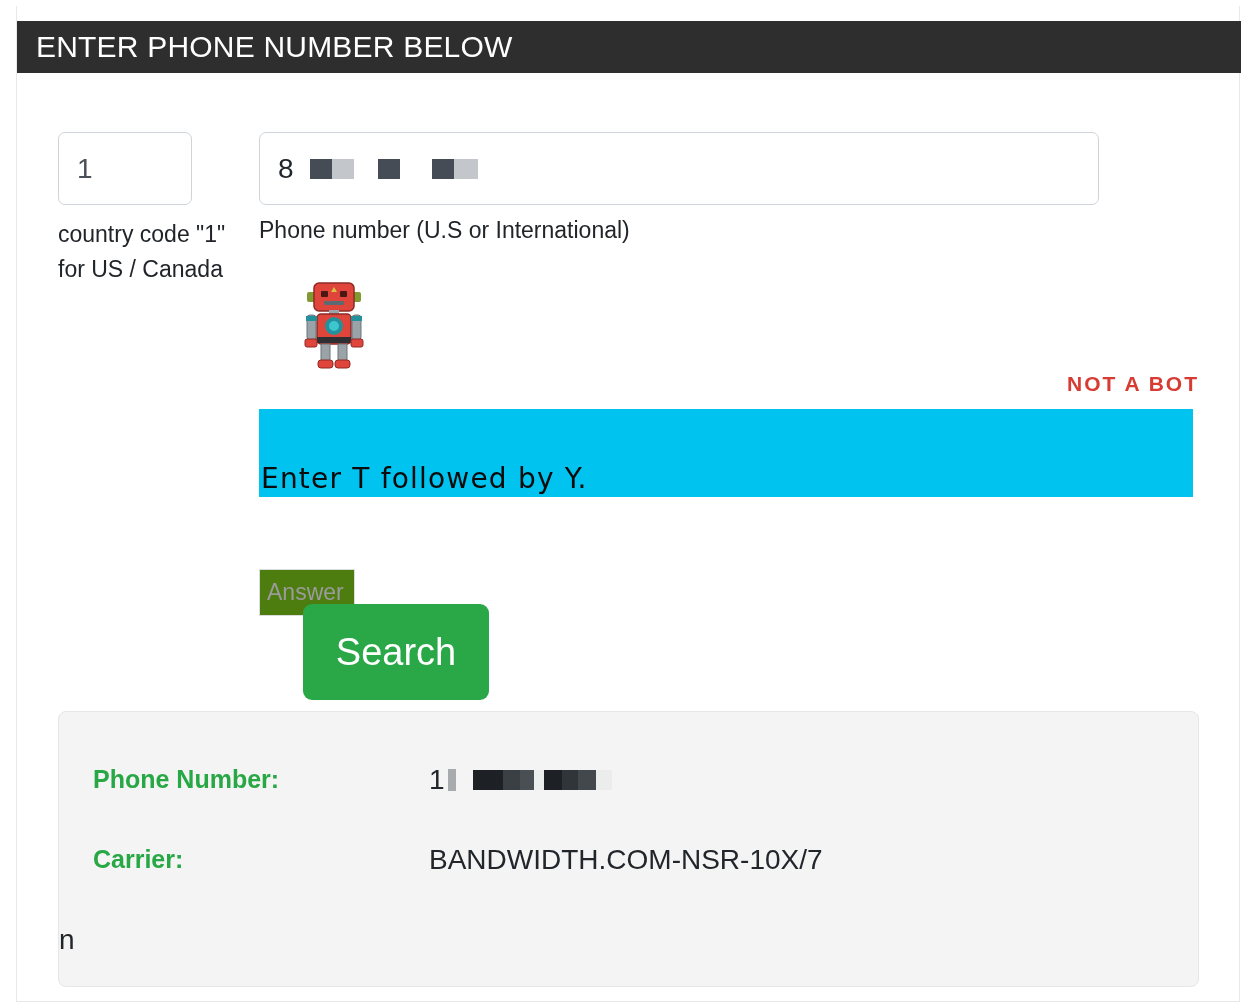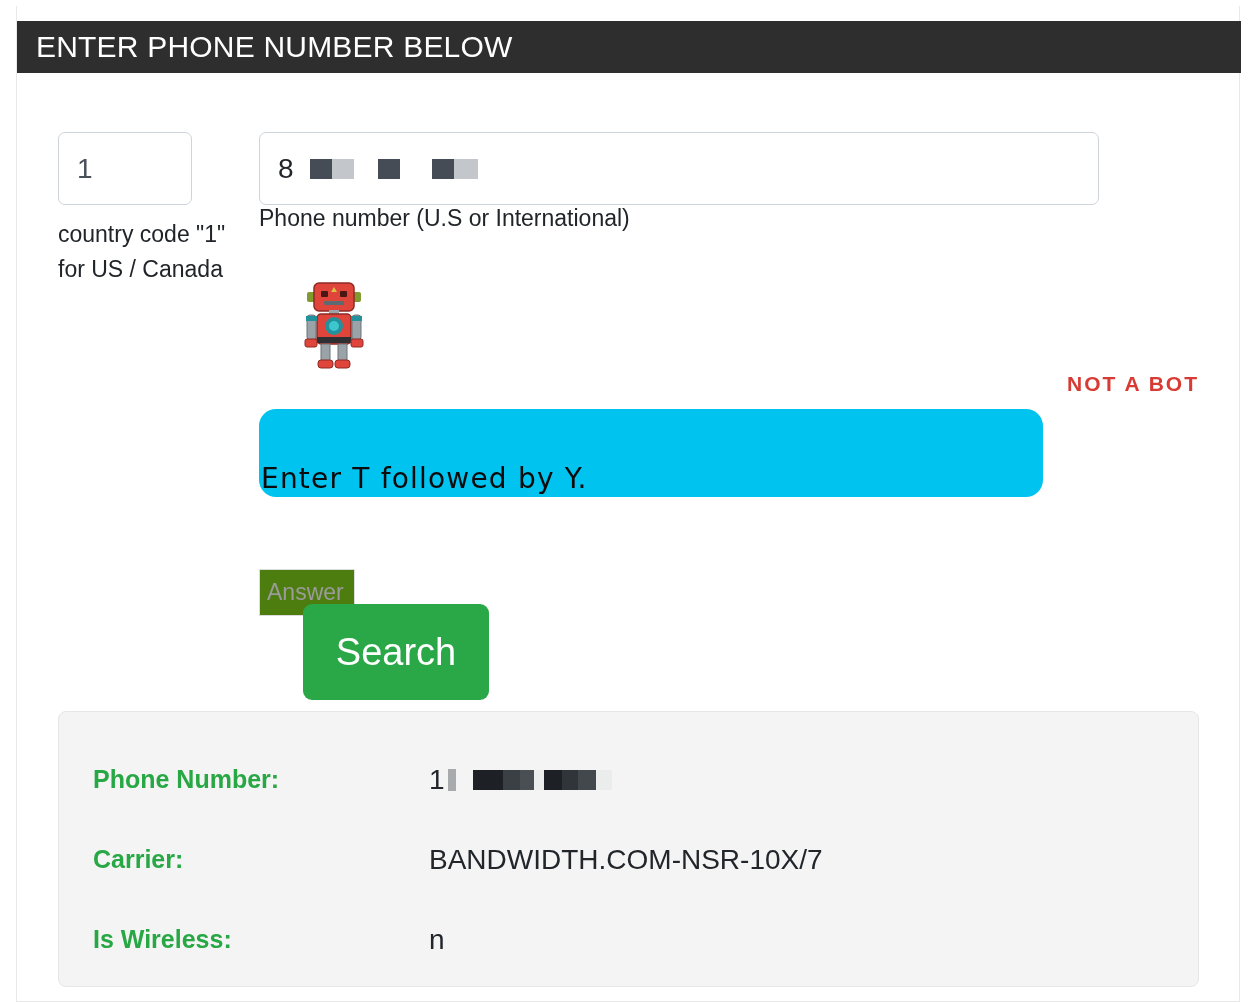--- a/index.html
+++ b/index.html
@@ -113,21 +113,21 @@
     left: 41px;
     top: 128px;
     width: 170px;
     font-size: 23px;
     color: #212529;
     line-height: 1.52;
   }
   .label-phone {
     position: absolute;
     left: 242px;
-    top: 116px;
+    top: 128px;
     font-size: 23px;
     color: #212529;
   }
 
   
   .captcha-zone {
     position: absolute;
     left: 242px;
     top: 185px;
     width: 940px;
@@ -144,26 +144,25 @@
     font-family: "Liberation Sans", sans-serif;
     font-weight: bold;
     font-size: 21px;
     letter-spacing: 2px;
     color: #d83b33;
     filter: blur(0.4px);
     text-align: right;
   }
   .captcha-banner {
     margin-top: 13px;
-    width: 784px;
+    width: 934px;
     height: 88px;
     background: #00c3f0;
     position: relative;
     overflow: hidden;
-    border-radius: 17px;
   }
   .captcha-banner-text {
     position: absolute;
     left: 2px;
     bottom: 2px;
     font-family: "DejaVu Sans", sans-serif;
     font-size: 28px;
     color: #0b0b0b;
     letter-spacing: 1.2px;
     white-space: nowrap;
@@ -329,18 +328,17 @@
         </span>
       </div>
     </div>
 
     <div class="result-row">
       <div class="result-label">Carrier:</div>
       <div class="result-value">BANDWIDTH.COM-NSR-10X/7</div>
     </div>
 
     <div class="result-row">
-      <div class="result-label">Is Wireless:</div>
       <div class="result-value">n</div>
     </div>
 
   </div>
 </div>
 
 </body></html>

